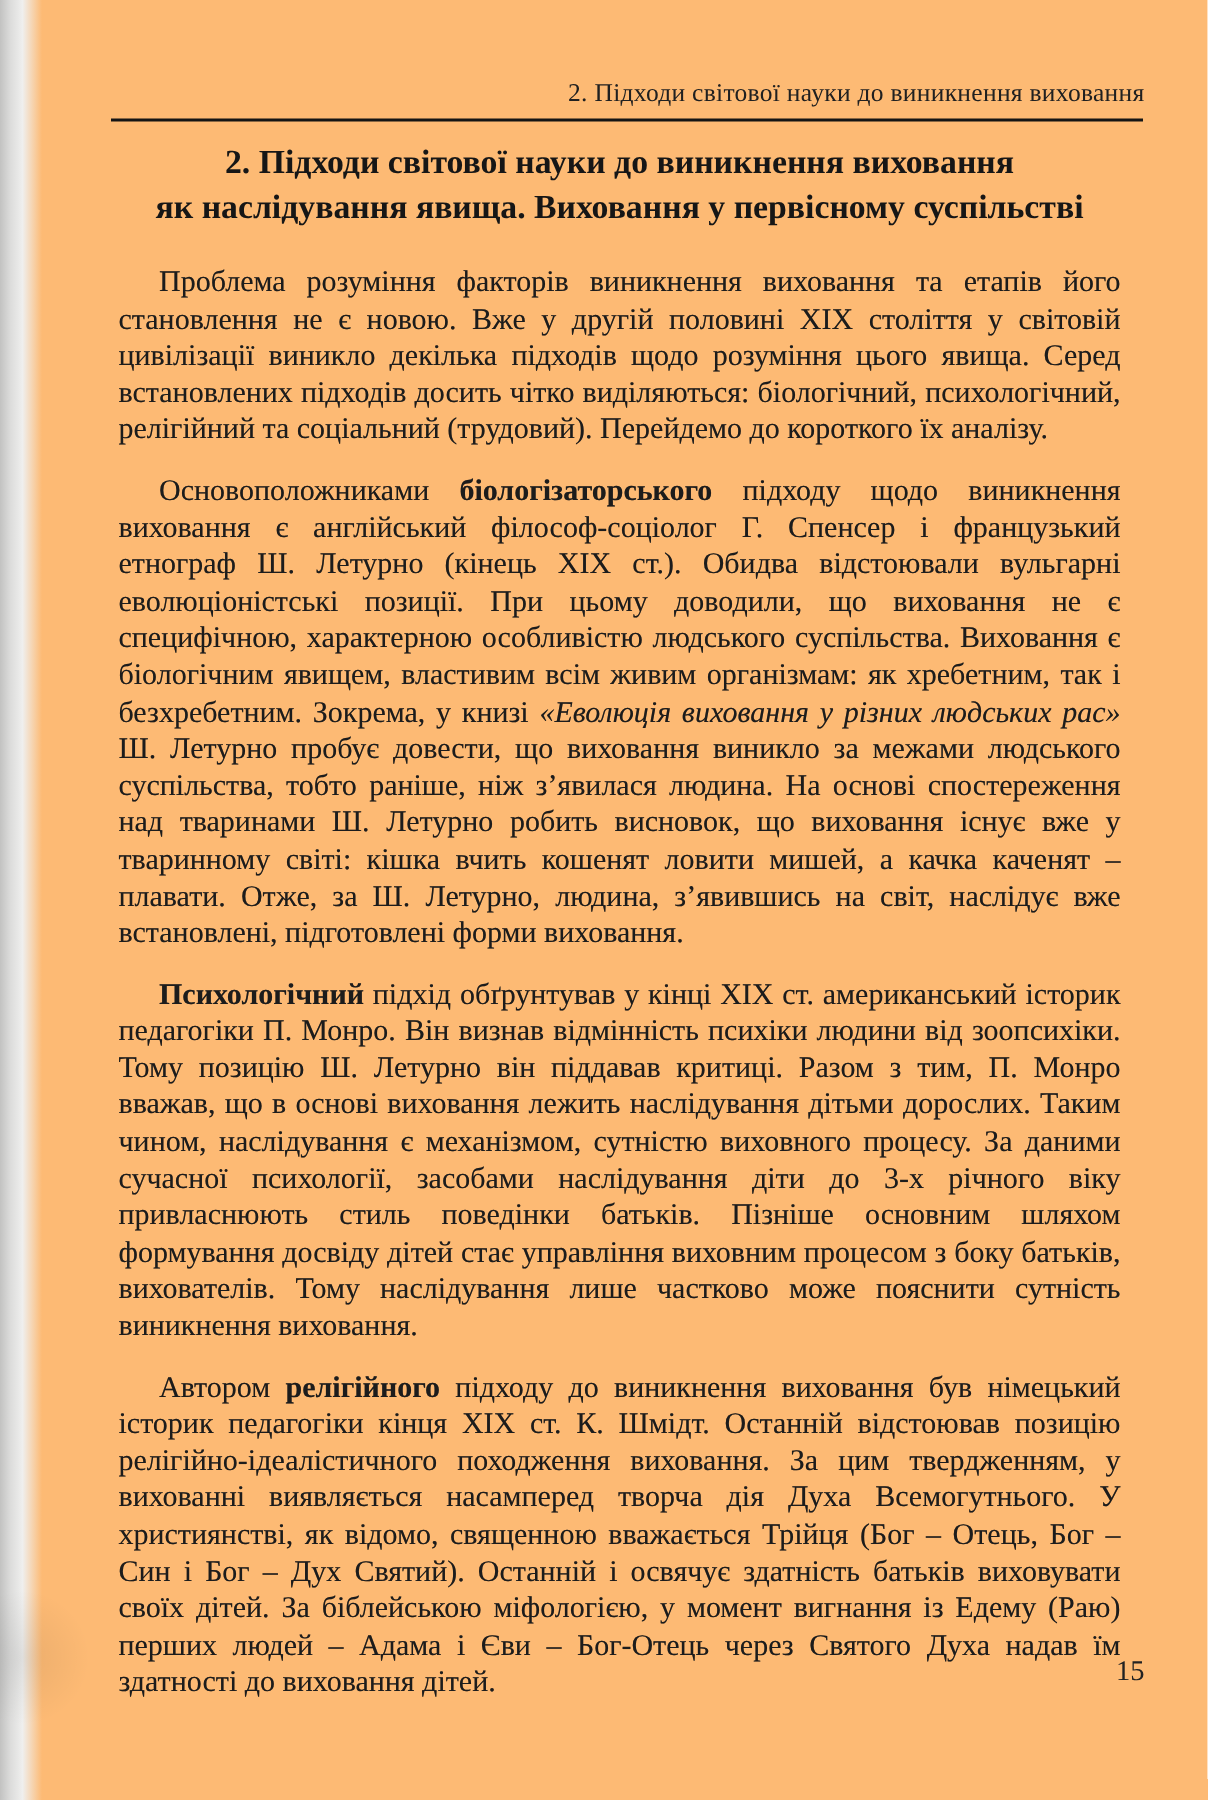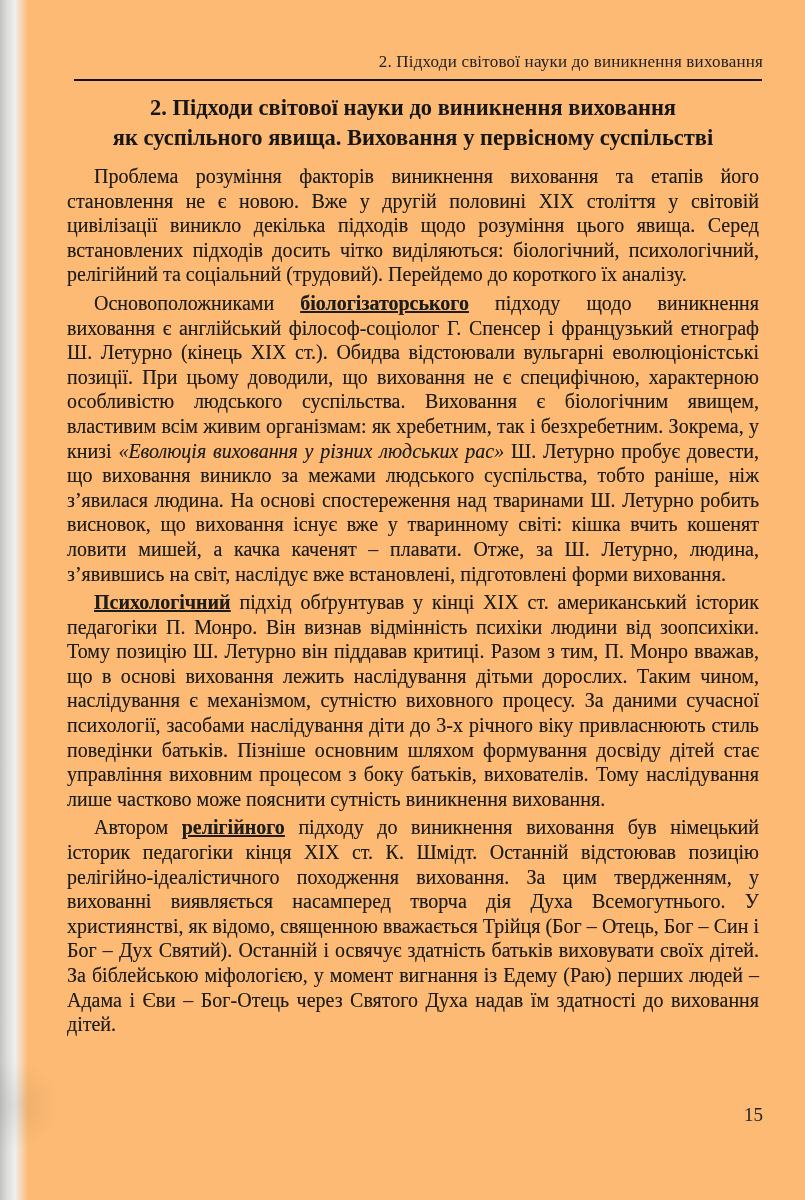--- a/index.html
+++ b/index.html
@@ -69,24 +69,24 @@
     position: absolute;
     top: 160px;
     left: 63px;
     width: 700px;
     font-size: 20px;
     line-height: 24.6px;
     text-align: justify;
     text-shadow: 0 0 0.4px rgba(20,20,20,0.45);
   }
   .body-text p {
-    margin: 4px;
+    margin: 16px;
     text-indent: 27px;
   }
-  .body-text b { font-weight: bold; text-decoration: underline; }
+  .body-text b { font-weight: bold; }
   .body-text i { }
   .page-number {
     position: absolute;
     top: 1104px;
     left: 63px;
     width: 700px;
     text-align: right;
     font-size: 19px;
     color: #222222;
   }
@@ -95,21 +95,21 @@
 <body>
 
 <div class="scan-page">
   <div class="edge-shadow-left"></div>
   <div class="corner-smudge"></div>
 
   <div class="running-head">2. Підходи світової науки до виникнення виховання</div>
 
   <div class="header-rule"></div>
 
-  <h1 class="chapter-title"><span>2. Підходи світової науки до виникнення виховання</span><br><span>як суспільного явища. Виховання у первісному суспільстві</span></h1>
+  <h1 class="chapter-title"><span>2. Підходи світової науки до виникнення виховання</span><br><span>як наслідування явища. Виховання у первісному суспільстві</span></h1>
 
   <div class="body-text">
     <p><span>Проблема розуміння факторів виникнення виховання та етапів його становлення не є новою. Вже у другій половині XIX століття у світовій цивілізації виникло декілька підходів щодо розуміння цього явища. Серед встановлених підходів досить чітко виділяються: біологічний, психологічний, релігійний та соціальний (трудовий). Перейдемо до короткого їх аналізу.</span></p>
 
     <p><span>Основоположниками </span><b>біологізаторського</b><span> підходу щодо виникнення виховання є англійський філософ-соціолог Г. Спенсер і французький етнограф Ш. Летурно (кінець XIX ст.). Обидва відстоювали вульгарні еволюціоністські позиції. При цьому доводили, що виховання не є специфічною, характерною особливістю людського суспільства. Виховання є біологічним явищем, властивим всім живим організмам: як хребетним, так і безхребетним. Зокрема, у книзі </span><i>«Еволюція виховання у різних людських рас»</i><span> Ш. Летурно пробує довести, що виховання виникло за межами людського суспільства, тобто раніше, ніж з’явилася людина. На основі спостереження над тваринами Ш. Летурно робить висновок, що виховання існує вже у тваринному світі: кішка вчить кошенят ловити мишей, а качка каченят – плавати. Отже, за Ш. Летурно, людина, з’явившись на світ, наслідує вже встановлені, підготовлені форми виховання.</span></p>
 
     <p><b>Психологічний</b><span> підхід обґрунтував у кінці XIX ст. американський історик педагогіки П. Монро. Він визнав відмінність психіки людини від зоопсихіки. Тому позицію Ш. Летурно він піддавав критиці. Разом з тим, П. Монро вважав, що в основі виховання лежить наслідування дітьми дорослих. Таким чином, наслідування є механізмом, сутністю виховного процесу. За даними сучасної психології, засобами наслідування діти до 3-х річного віку привласнюють стиль поведінки батьків. Пізніше основним шляхом формування досвіду дітей стає управління виховним процесом з боку батьків, вихователів. Тому наслідування лише частково може пояснити сутність виникнення виховання.</span></p>
 
     <p><span>Автором </span><b>релігійного</b><span> підходу до виникнення виховання був німецький історик педагогіки кінця XIX ст. К. Шмідт. Останній відстоював позицію релігійно-ідеалістичного походження виховання. За цим твердженням, у вихованні виявляється насамперед творча дія Духа Всемогутнього. У християнстві, як відомо, священною вважається Трійця (Бог – Отець, Бог – Син і Бог – Дух Святий). Останній і освячує здатність батьків виховувати своїх дітей. За біблейською міфологією, у момент вигнання із Едему (Раю) перших людей – Адама і Єви – Бог-Отець через Святого Духа надав їм здатності до виховання дітей.</span></p>
   </div>

